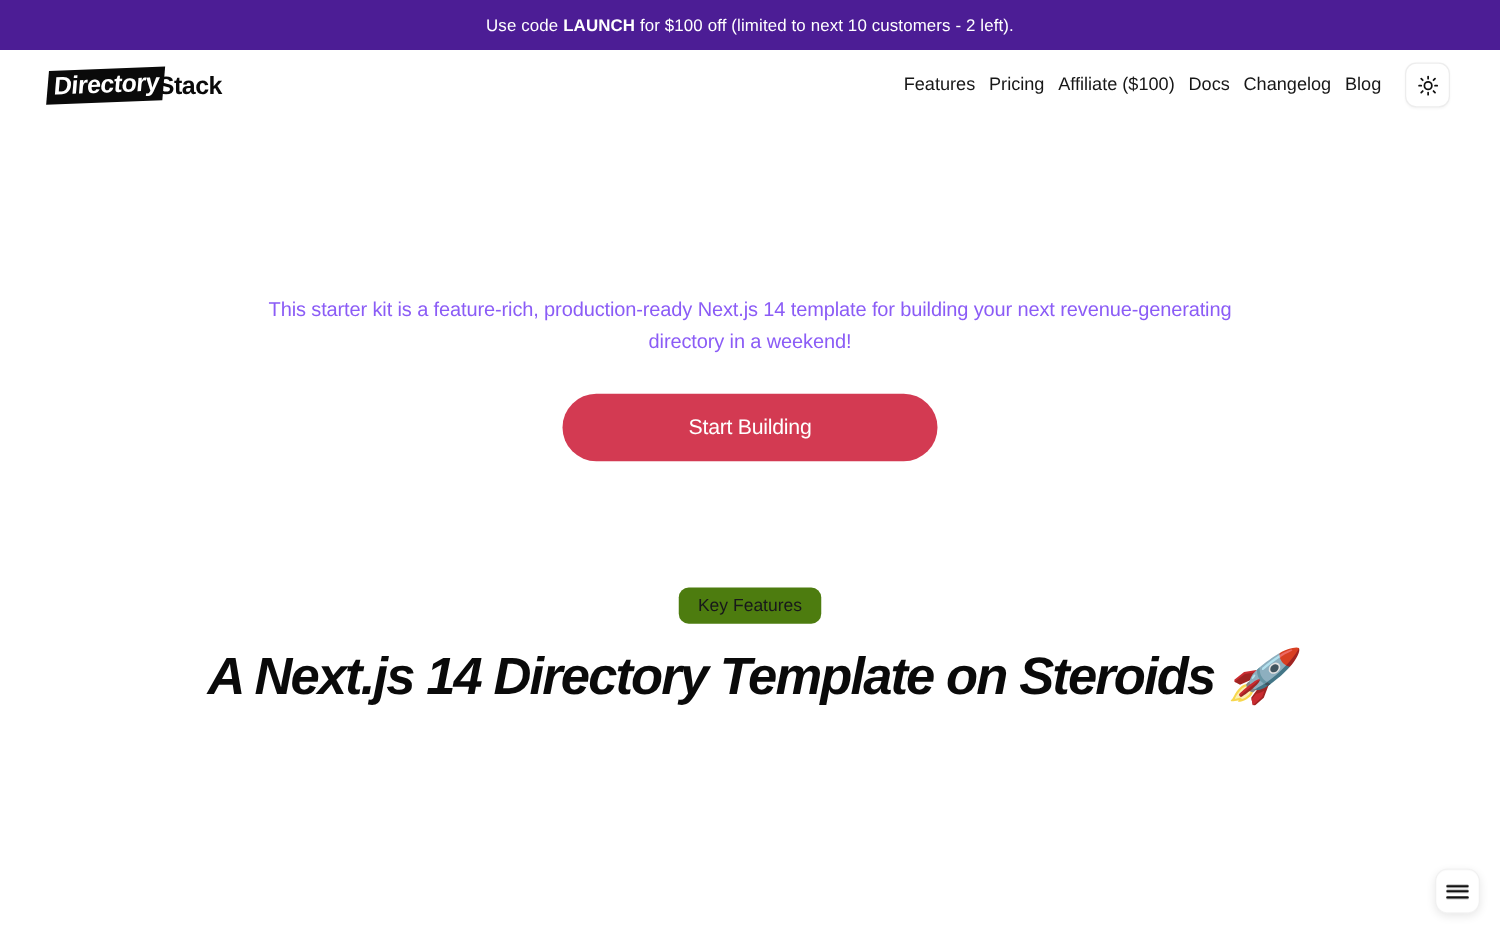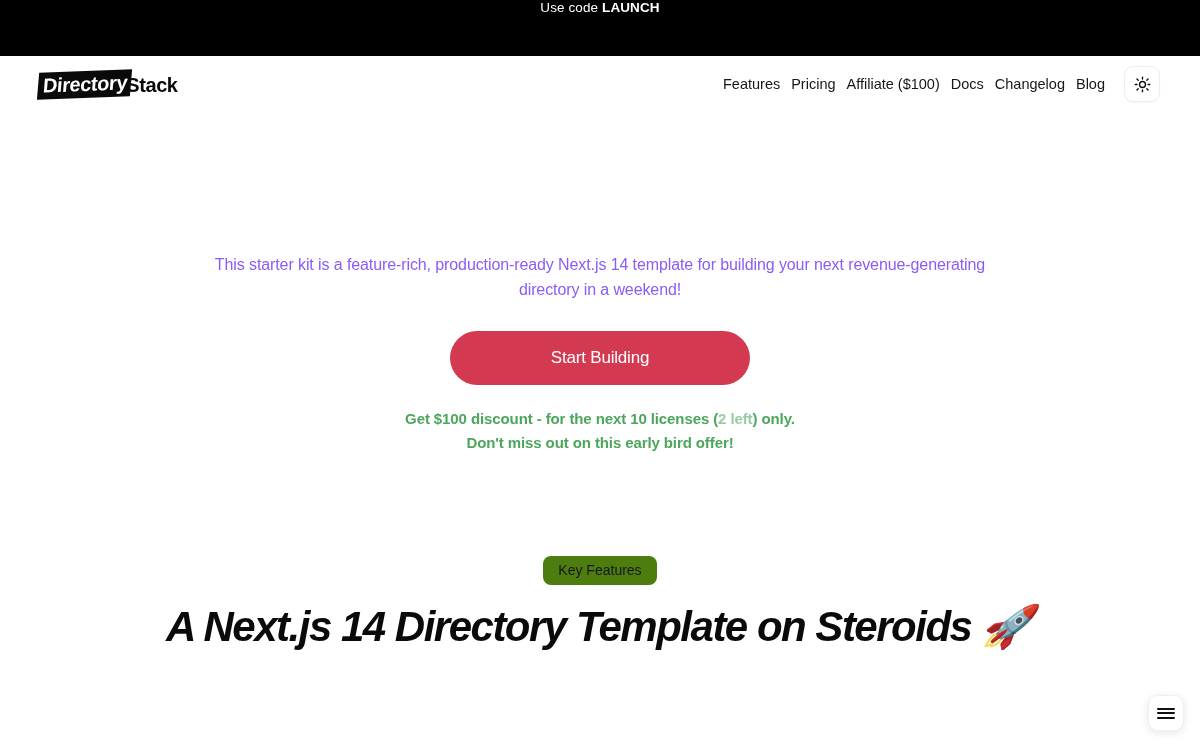--- a/index.html
+++ b/index.html
@@ -7,25 +7,25 @@
   html, body {
     width:1200px; height:750px;
     background:#ffffff;
     font-family:"Liberation Sans", sans-serif;
     overflow:hidden;
     -webkit-font-smoothing:antialiased;
   }
 
   
   .promo-banner{
-    height:56px;
-    background:#000000;
+    height:40px;
+    background:#4c1d95;
     color:#ffffff;
     display:flex;
-    align-items:flex-start;
+    align-items:center;
     justify-content:center;
     font-size:13.5px;
     letter-spacing:.1px;
   }
   .promo-banner .txt{ white-space:pre; }
   .promo-banner .code{ font-weight:700; }
 
   
   .site-header{
     height:56px;
@@ -199,20 +199,21 @@
     margin:2.5px 0;
     border-radius:1px;
   }
 </style>
 </head>
 <body>
 
 <div class="promo-banner">
   <span class="txt">Use code </span>
     <span class="code">LAUNCH</span>
+    <span class="txt"> for $100 off (limited to next 10 customers - 2 left).</span>
 </div>
 
 <header class="site-header">
 
   <a class="logo" href="#">
     <span class="logo-mark">Directory</span>
       <span class="logo-word">Stack</span>
   </a>
 
   <nav class="main-nav">
@@ -234,25 +235,20 @@
 
 <section class="hero">
 
 
   <p class="hero-sub">This starter kit is a feature-rich, production-ready Next.js 14 template for building your next revenue-generating directory in a weekend!</p>
 
   <div class="cta-wrap">
     <button class="cta-button">Start Building</button>
   </div>
 
-  <div class="discount-note">
-    <span>Get $100 discount - for the next 10 licenses (</span><span class="muted">2 left</span><span>) only.</span>
-    <br>
-    <span>Don't miss out on this early bird offer!</span>
-  </div>
 </section>
 
 <section class="features-section">
   <span class="section-badge">Key Features</span>
   <h2 class="section-title">
     <span>A Next.js 14 Directory Template on Steroids </span><span class="emoji">🚀</span>
   </h2>
 </section>
 
 <button class="float-menu">

